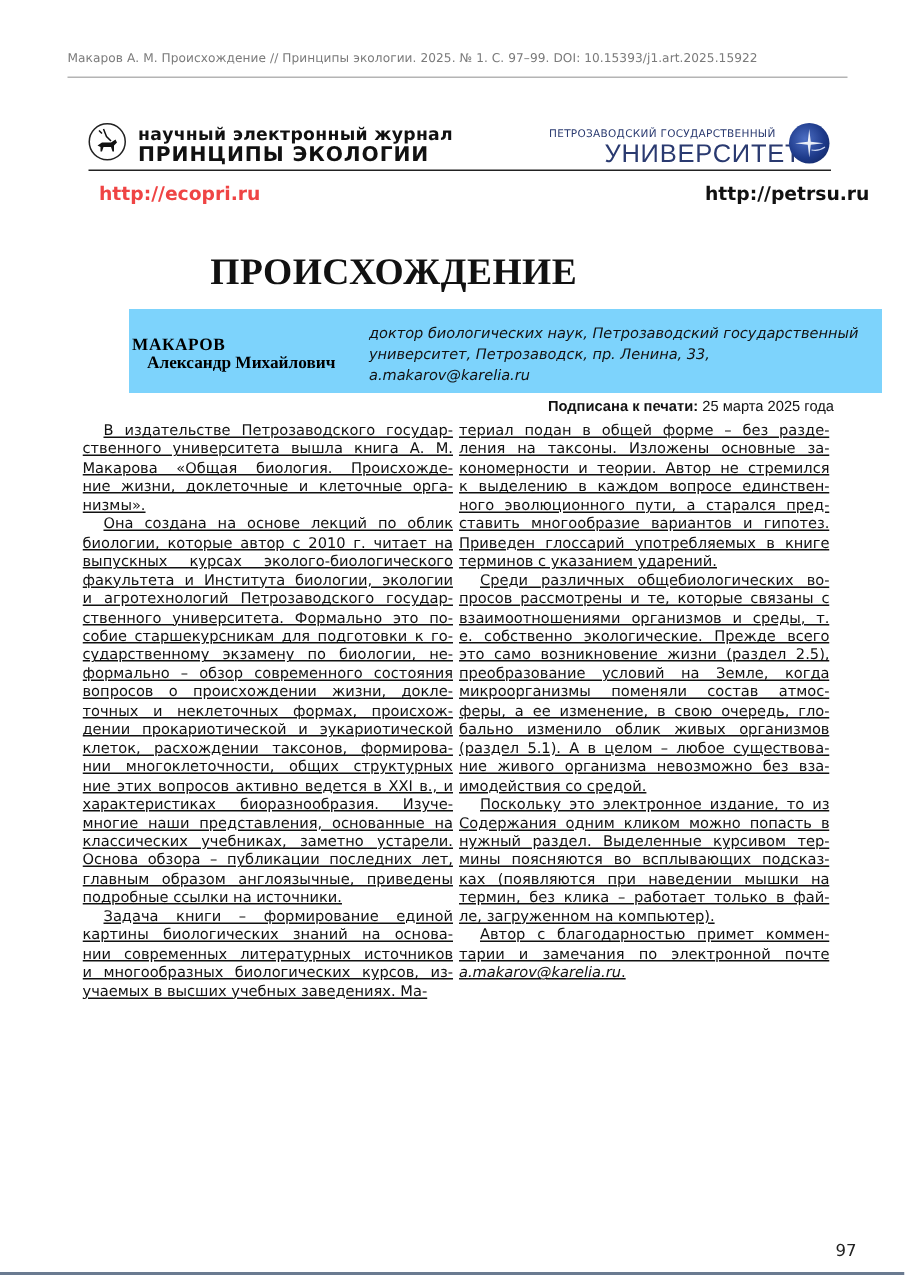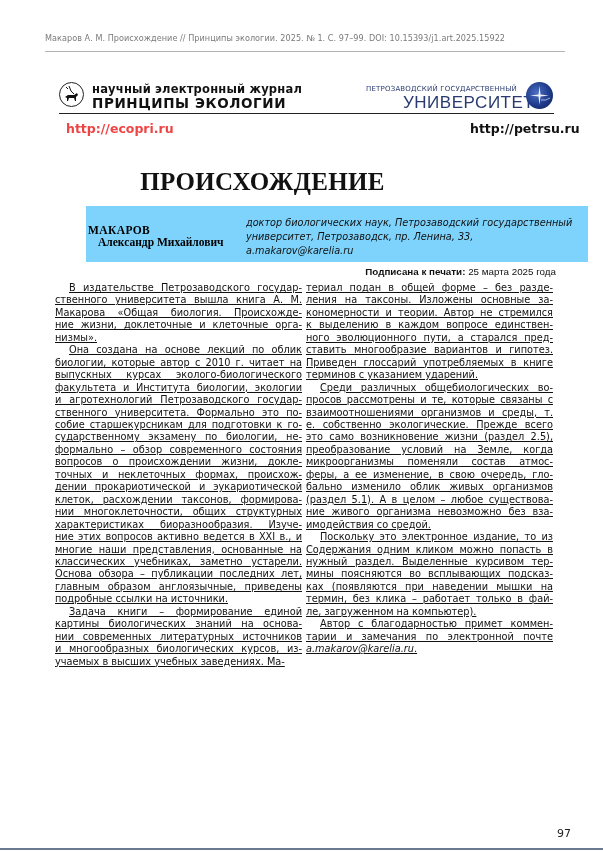--- a/index.html
+++ b/index.html
@@ -103,22 +103,22 @@
       <span class="ln">и агротехнологий Петрозаводского государ-</span>
       <span class="ln">ственного университета. Формально это по-</span>
       <span class="ln">собие старшекурсникам для подготовки к го-</span>
       <span class="ln">сударственному экзамену по биологии, не-</span>
       <span class="ln">формально – обзор современного состояния</span>
       <span class="ln">вопросов о происхождении жизни, докле-</span>
       <span class="ln">точных и неклеточных формах, происхож-</span>
       <span class="ln">дении прокариотической и эукариотической</span>
       <span class="ln">клеток, расхождении таксонов, формирова-</span>
       <span class="ln">нии многоклеточности, общих структурных</span>
+      <span class="ln">ние этих вопросов активно ведется в XXI в., и</span>
       <span class="ln">характеристиках биоразнообразия. Изуче-</span>
-      <span class="ln">ние этих вопросов активно ведется в XXI в., и</span>
       <span class="ln">многие наши представления, основанные на</span>
       <span class="ln">классических учебниках, заметно устарели.</span>
       <span class="ln">Основа обзора – публикации последних лет,</span>
       <span class="ln">главным образом англоязычные, приведены</span>
       <span class="ln last">подробные ссылки на источники.</span>
     </div>
     <div>
       <span class="ln first">Задача книги – формирование единой</span>
       <span class="ln">картины биологических знаний на основа-</span>
       <span class="ln">нии современных литературных источников</span>

